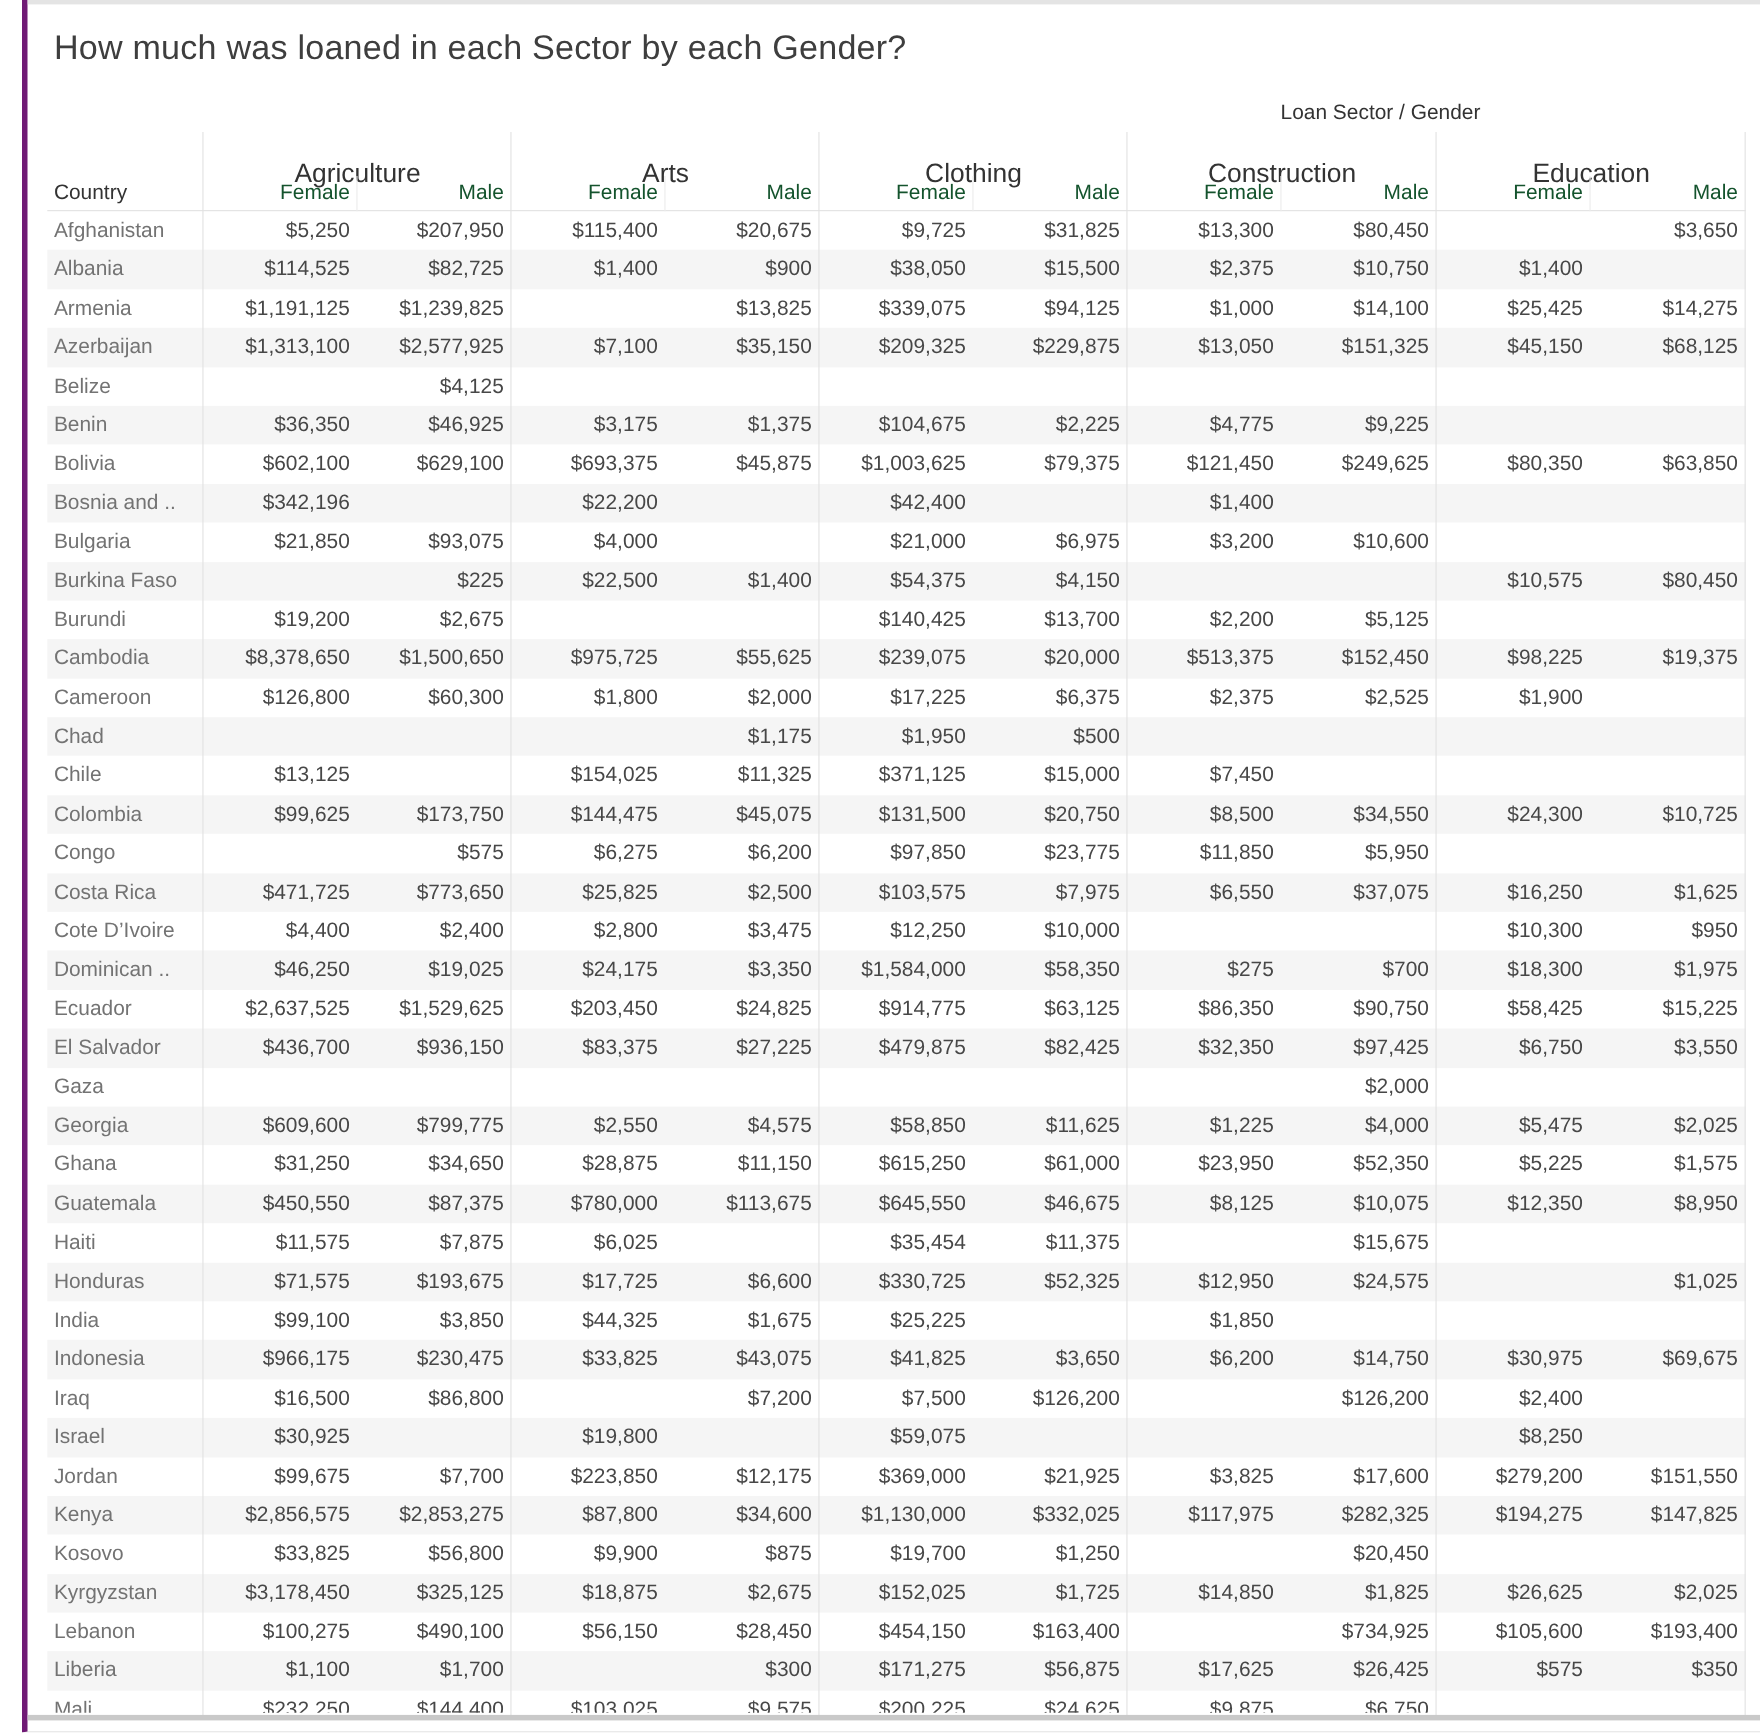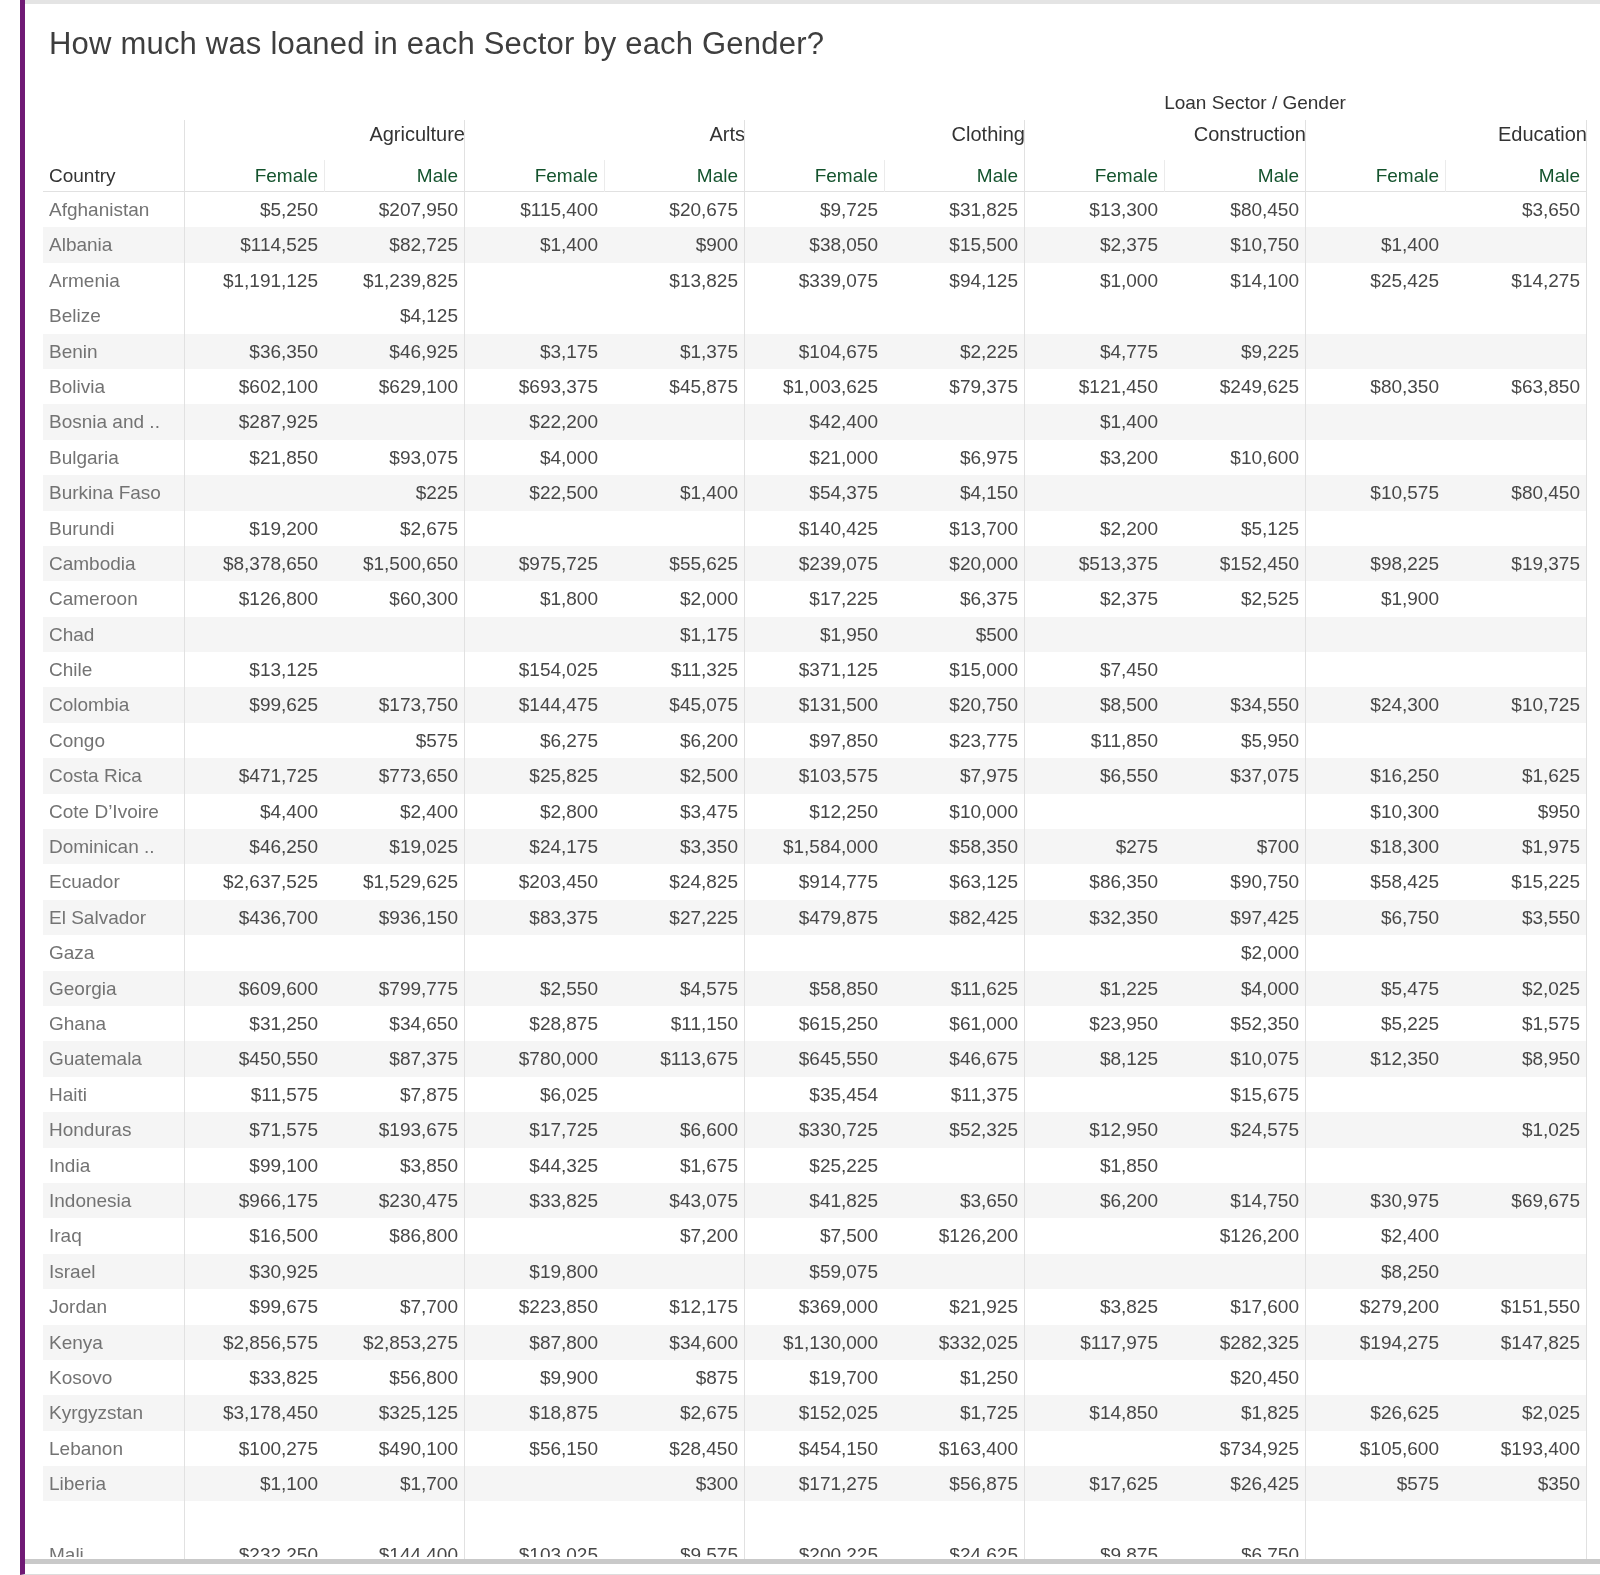--- a/index.html
+++ b/index.html
@@ -13,22 +13,22 @@
   #top-strip { position:absolute; left:0; top:0; width:1600px; height:4px; background:#e4e4e4; }
   #title {
     position:absolute; left:24px; top:26px;
     font-size:31px; color:#3e3e3e; letter-spacing:0.2px; white-space:nowrap;
   }
   #axis-label {
     position:absolute; left:1020px; top:92px; width:420px;
     text-align:center; font-size:19px; color:#333333;
   }
   .sector-header {
-    position:absolute; top:112px; height:40px; line-height:44px;
-    text-align:right; font-size:20px; color:#333333;
+    position:absolute; top:136px; height:40px; line-height:44px;
+    text-align:center; font-size:24px; color:#333333;
   }
   
   #grid { position:absolute; left:18px; top:160px; width:1544px; }
   .row {
     display:grid;
     grid-template-columns:142px 140px 140px 140px 140px 140px 140px 140px 141px 140px 141px;
     height:35.4px; line-height:35.4px; font-size:19px;
   }
   .row.band { background:#f5f5f5; }
   .row .country { color:#737373; padding-left:6px; text-align:left; white-space:nowrap; overflow:hidden; }
@@ -103,20 +103,33 @@
           <div class="cell">$1,239,825</div>
           <div class="cell"></div>
           <div class="cell">$13,825</div>
           <div class="cell">$339,075</div>
           <div class="cell">$94,125</div>
           <div class="cell">$1,000</div>
           <div class="cell">$14,100</div>
           <div class="cell">$25,425</div>
           <div class="cell">$14,275</div>
         </div>
+        <div class="row band">
+          <div class="country">Azerbaijan</div>
+          <div class="cell">$1,313,100</div>
+          <div class="cell">$2,577,925</div>
+          <div class="cell">$7,100</div>
+          <div class="cell">$35,150</div>
+          <div class="cell">$209,325</div>
+          <div class="cell">$229,875</div>
+          <div class="cell">$13,050</div>
+          <div class="cell">$151,325</div>
+          <div class="cell">$45,150</div>
+          <div class="cell">$68,125</div>
+        </div>
         <div class="row">
           <div class="country">Belize</div>
           <div class="cell"></div>
           <div class="cell">$4,125</div>
           <div class="cell"></div>
           <div class="cell"></div>
           <div class="cell"></div>
           <div class="cell"></div>
           <div class="cell"></div>
           <div class="cell"></div>
@@ -144,21 +157,21 @@
           <div class="cell">$45,875</div>
           <div class="cell">$1,003,625</div>
           <div class="cell">$79,375</div>
           <div class="cell">$121,450</div>
           <div class="cell">$249,625</div>
           <div class="cell">$80,350</div>
           <div class="cell">$63,850</div>
         </div>
         <div class="row band">
           <div class="country">Bosnia and ..</div>
-          <div class="cell">$287,925</div>
+          <div class="cell">$342,196</div>
           <div class="cell"></div>
           <div class="cell">$22,200</div>
           <div class="cell"></div>
           <div class="cell">$42,400</div>
           <div class="cell"></div>
           <div class="cell">$1,400</div>
           <div class="cell"></div>
           <div class="cell"></div>
           <div class="cell"></div>
         </div>

